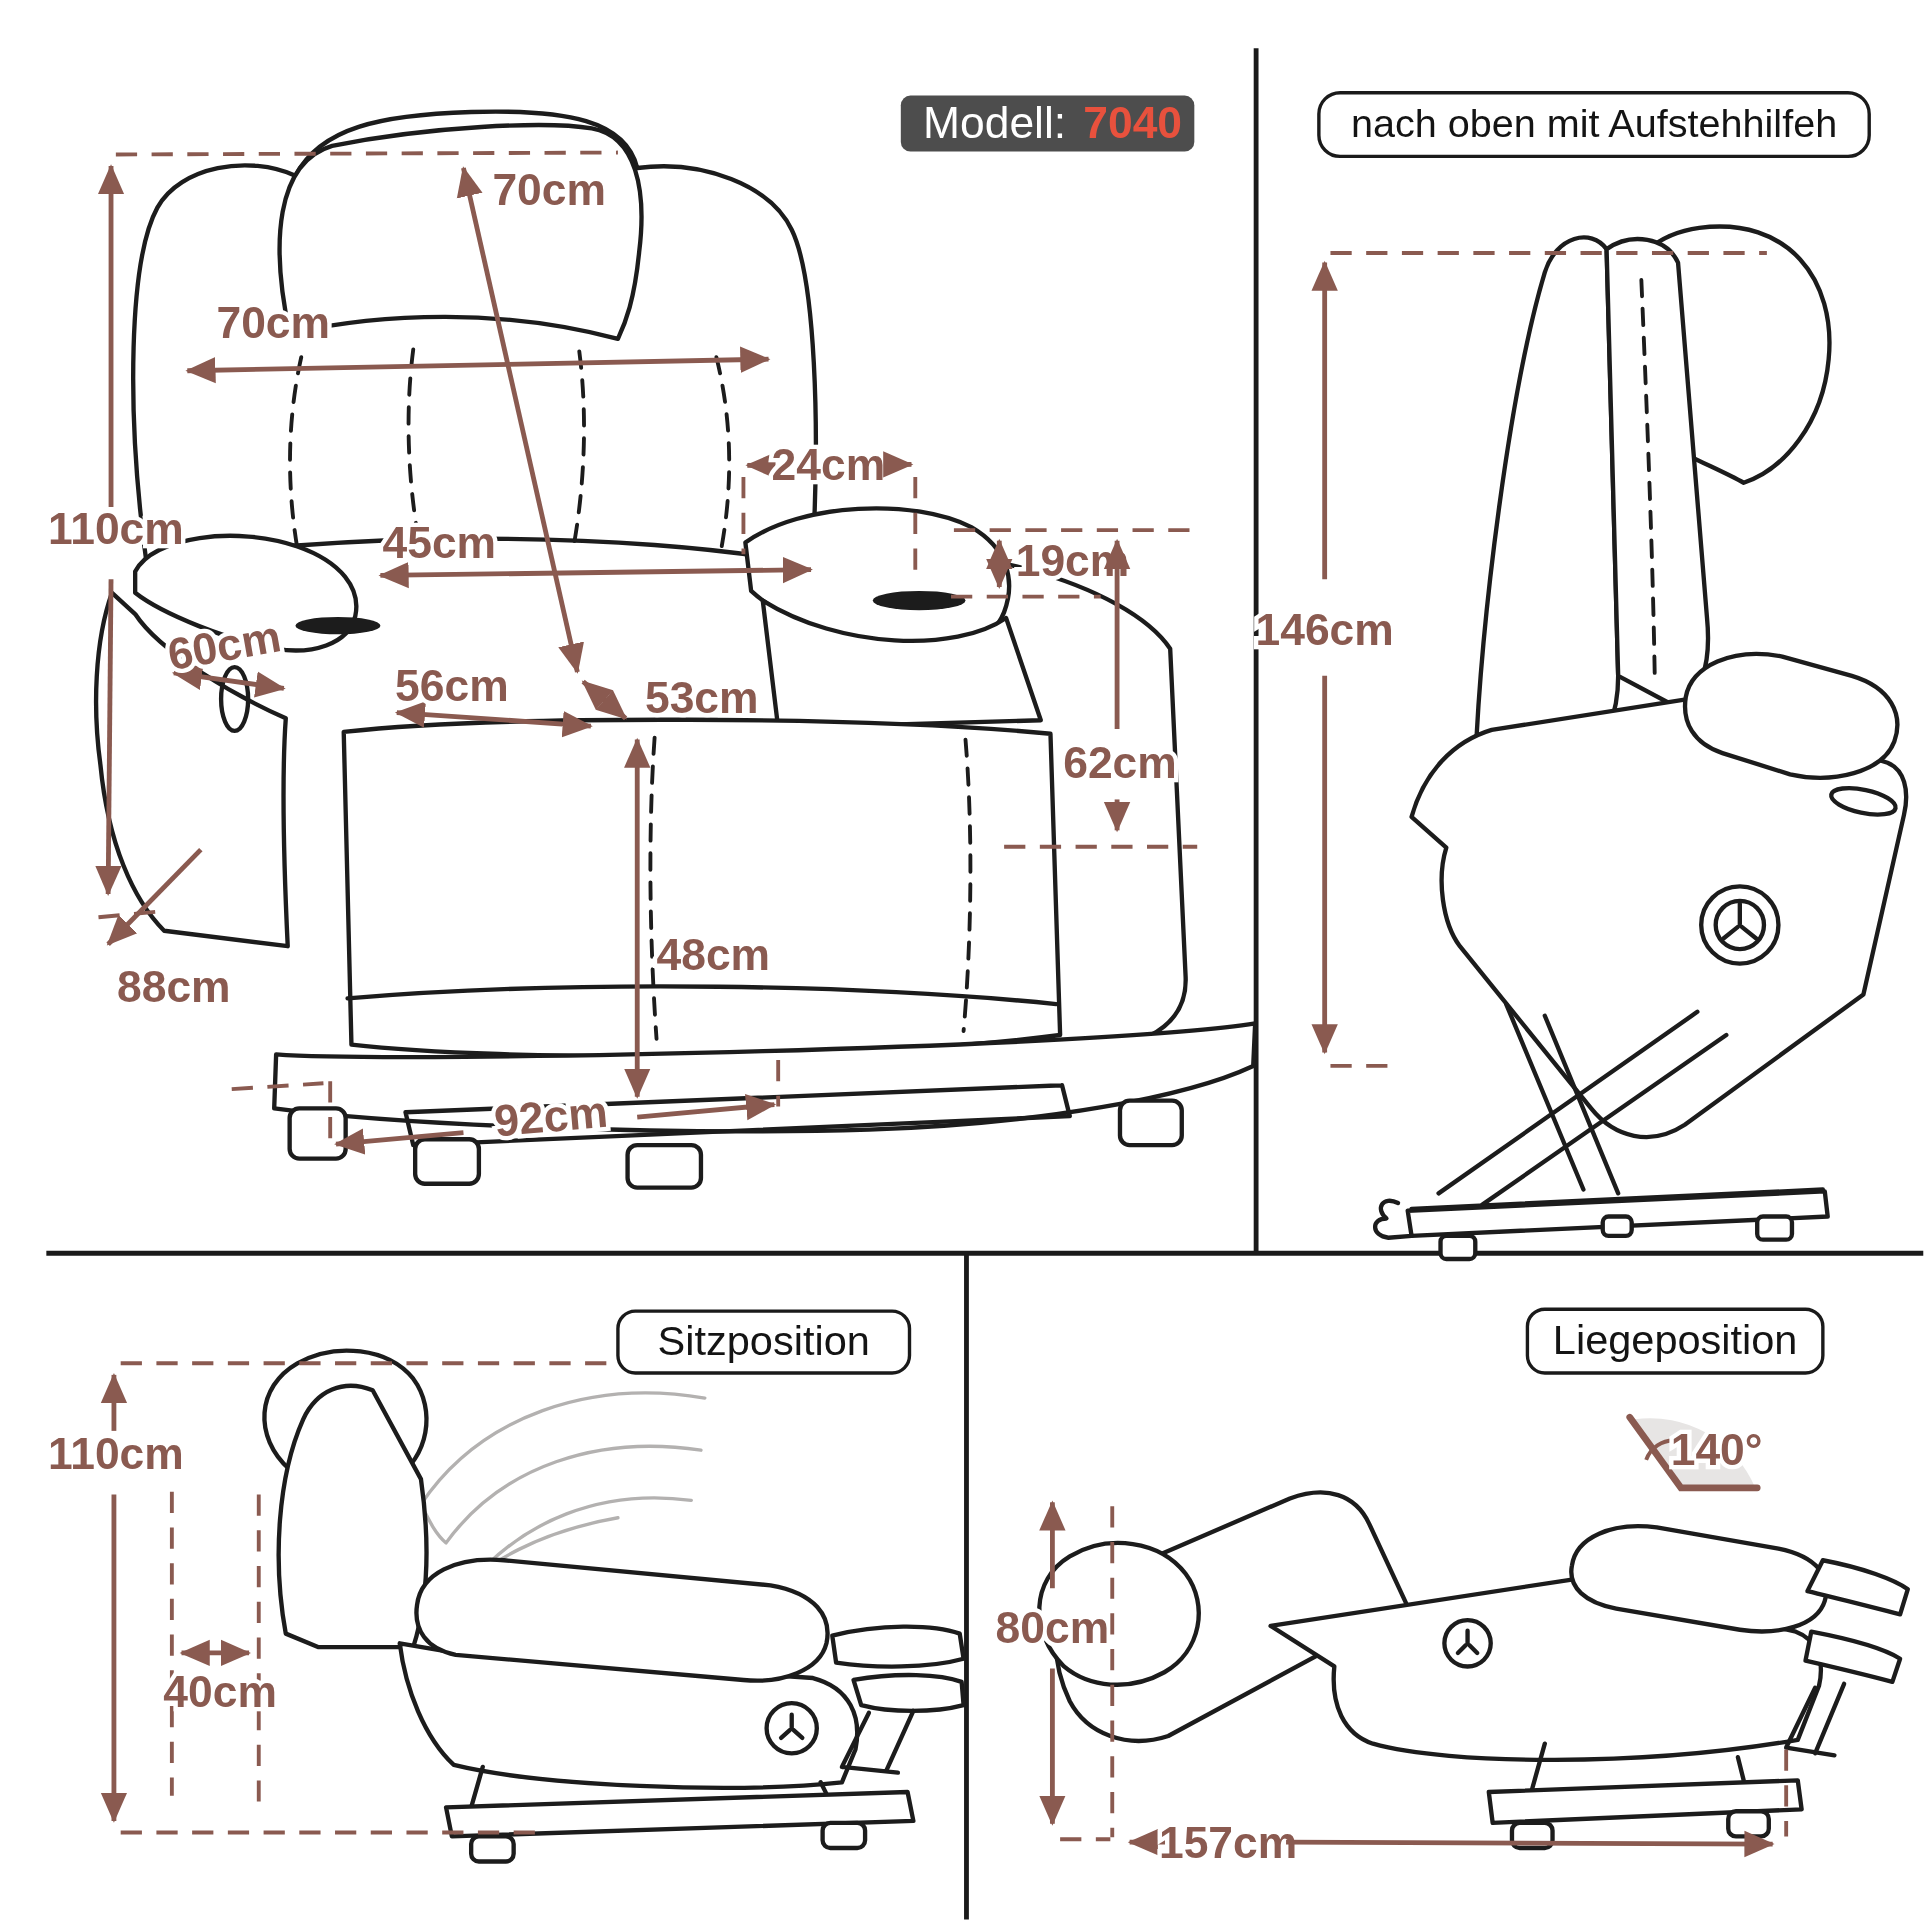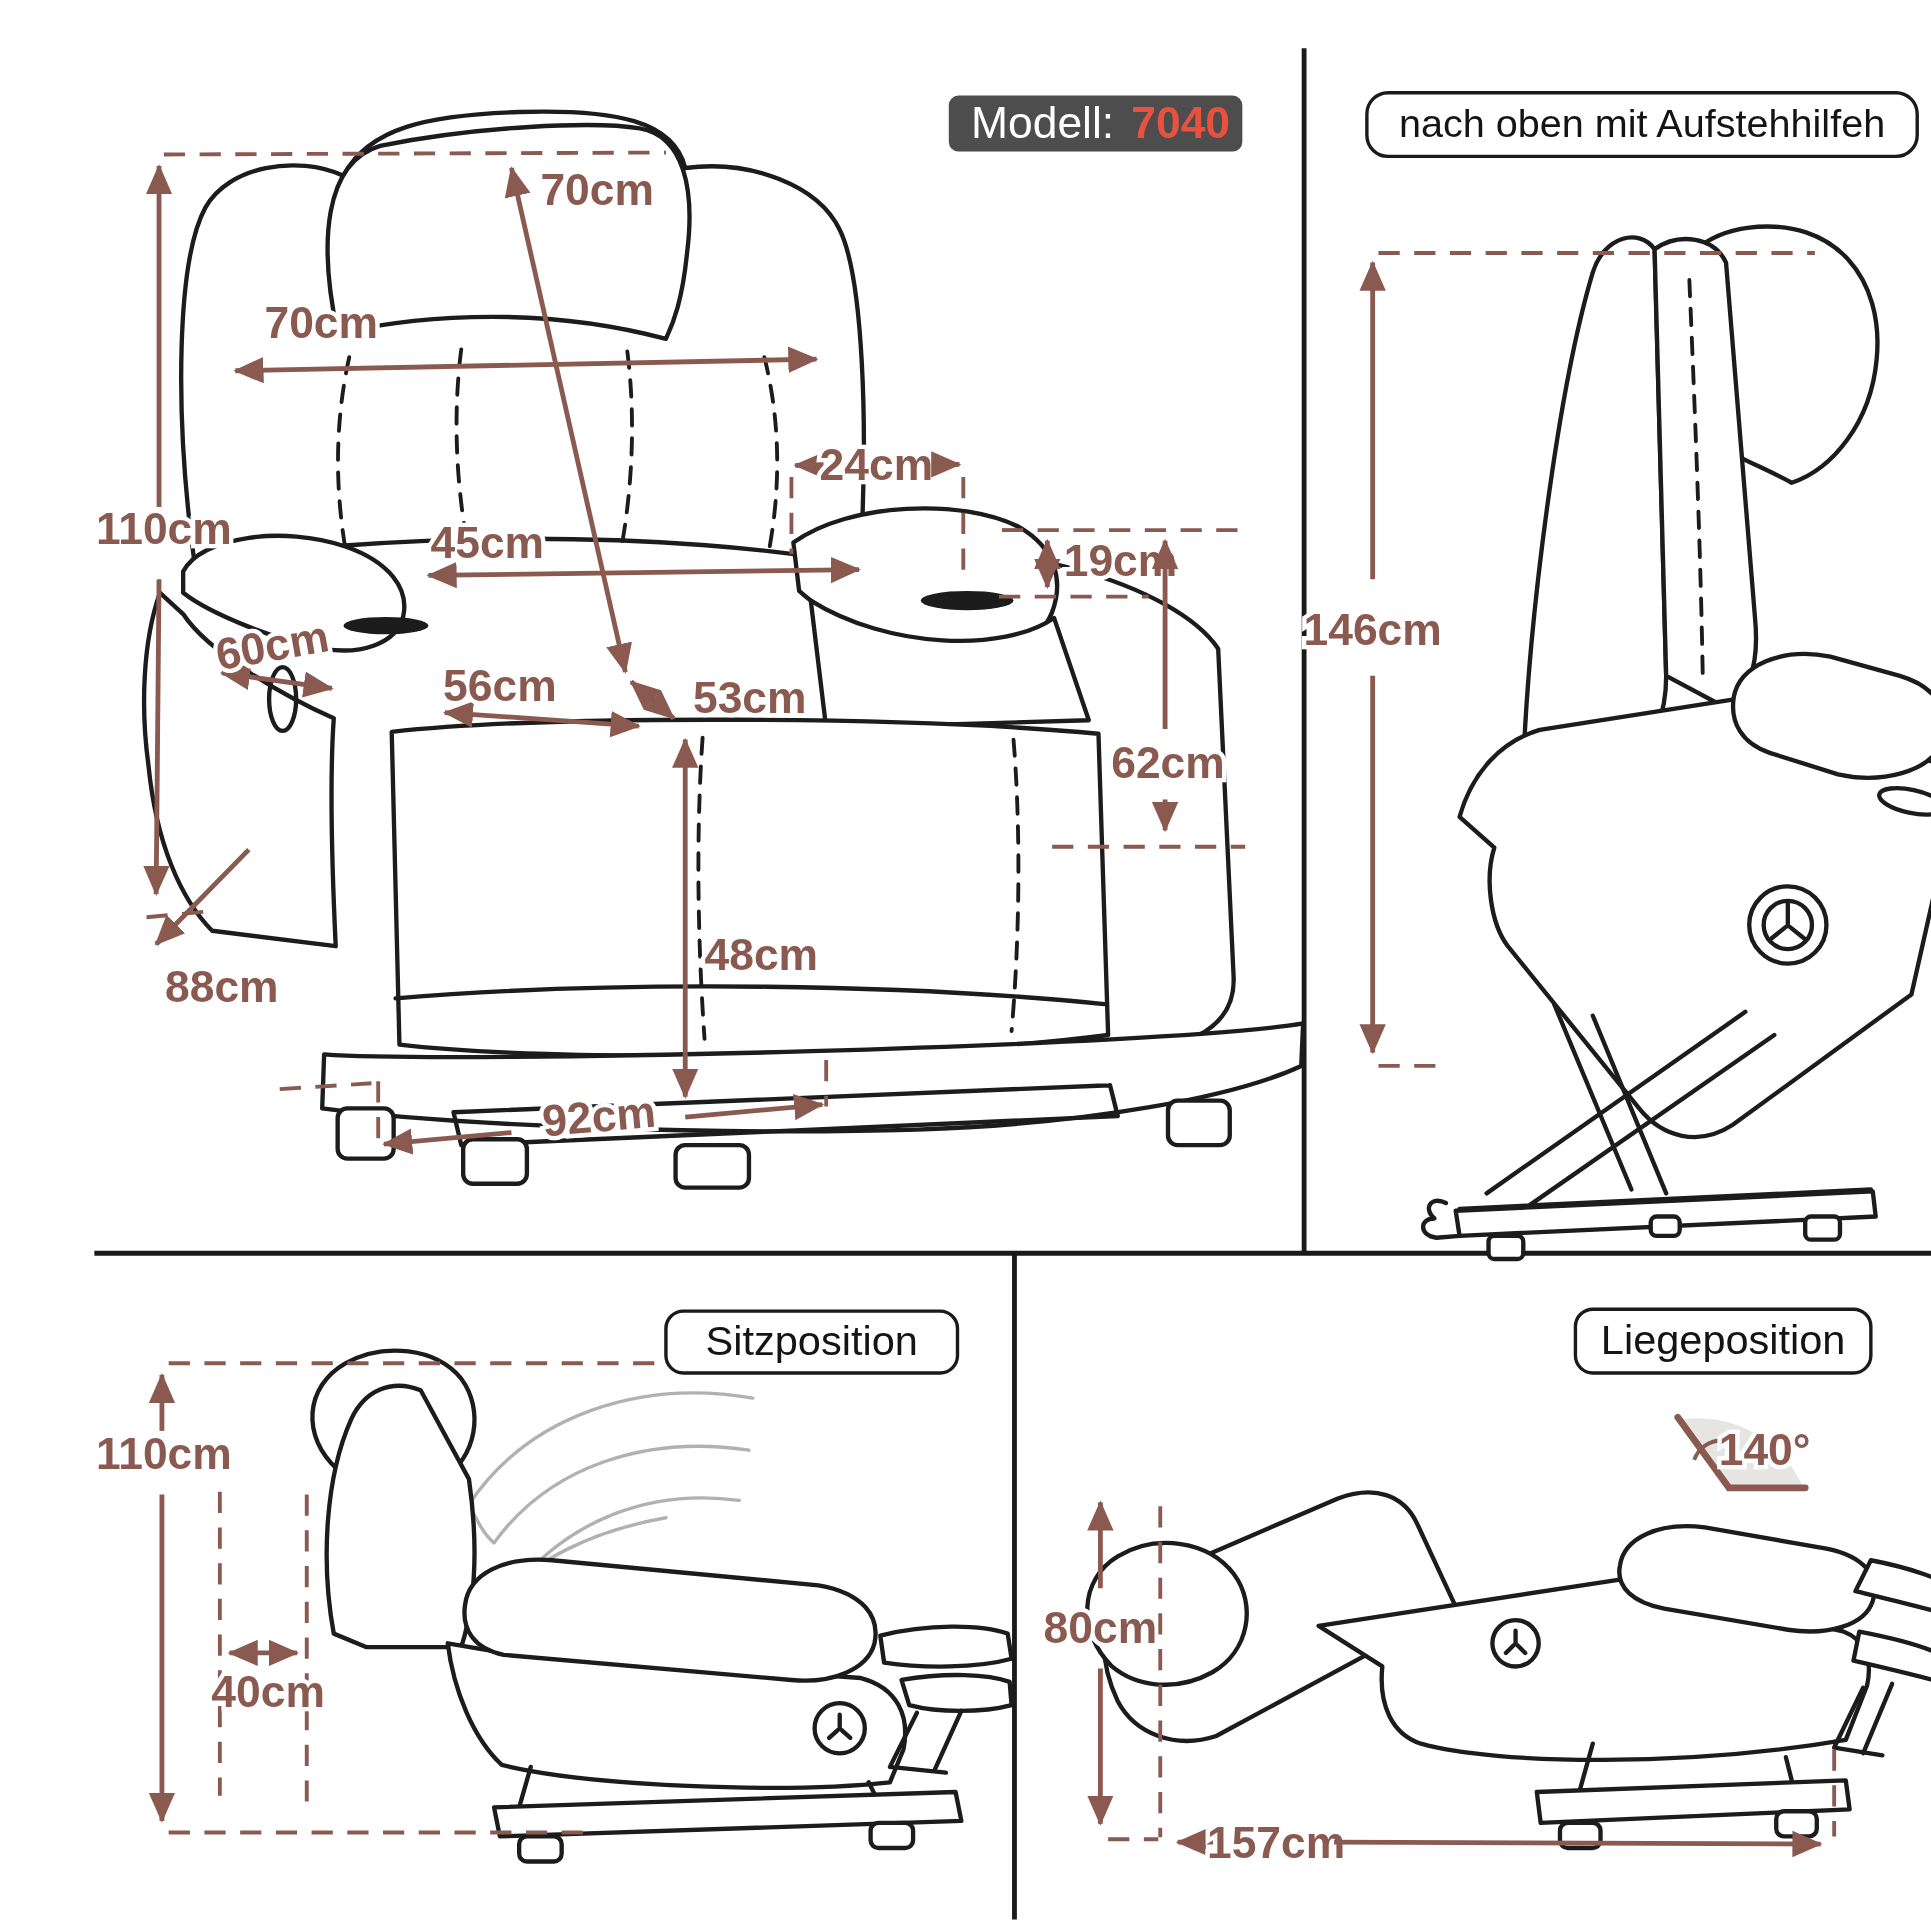--- a/index.html
+++ b/index.html
@@ -1,16 +1,16 @@
 <!DOCTYPE html>
 <html><head>
 <meta charset="utf-8">
 <style>
   html,body{margin:0;padding:0;background:#ffffff;}
-  .stage{position:relative;width:1527px;height:1931px;background:#fff;font-family:"Liberation Sans",sans-serif;margin-left:48px;}
+  .stage{position:relative;width:1527px;height:1931px;background:#fff;font-family:"Liberation Sans",sans-serif;}
   svg{display:block;}
   .dim{font:700 46px "Liberation Sans",sans-serif;fill:#8a5a50;stroke:#ffffff;stroke-width:9px;paint-order:stroke;}
   .ttl{font:400 41px "Liberation Sans",sans-serif;fill:#141414;}
   .ttl2{font:400 43px "Liberation Sans",sans-serif;fill:#141414;}
   .badge-l{font:400 46px "Liberation Sans",sans-serif;fill:#ffffff;}
   .badge-v{font:700 46px "Liberation Sans",sans-serif;fill:#e8513d;}
   .dl{stroke:#8a5a50;stroke-width:5;fill:none;}
   .dd{stroke:#8a5a50;stroke-width:4;stroke-dasharray:22 15;fill:none;}
   .ol{stroke:#1c1c1c;stroke-width:4.5;fill:#ffffff;stroke-linejoin:round;stroke-linecap:round;}
   .on{stroke:#1c1c1c;stroke-width:4.5;fill:none;stroke-linejoin:round;stroke-linecap:round;}

